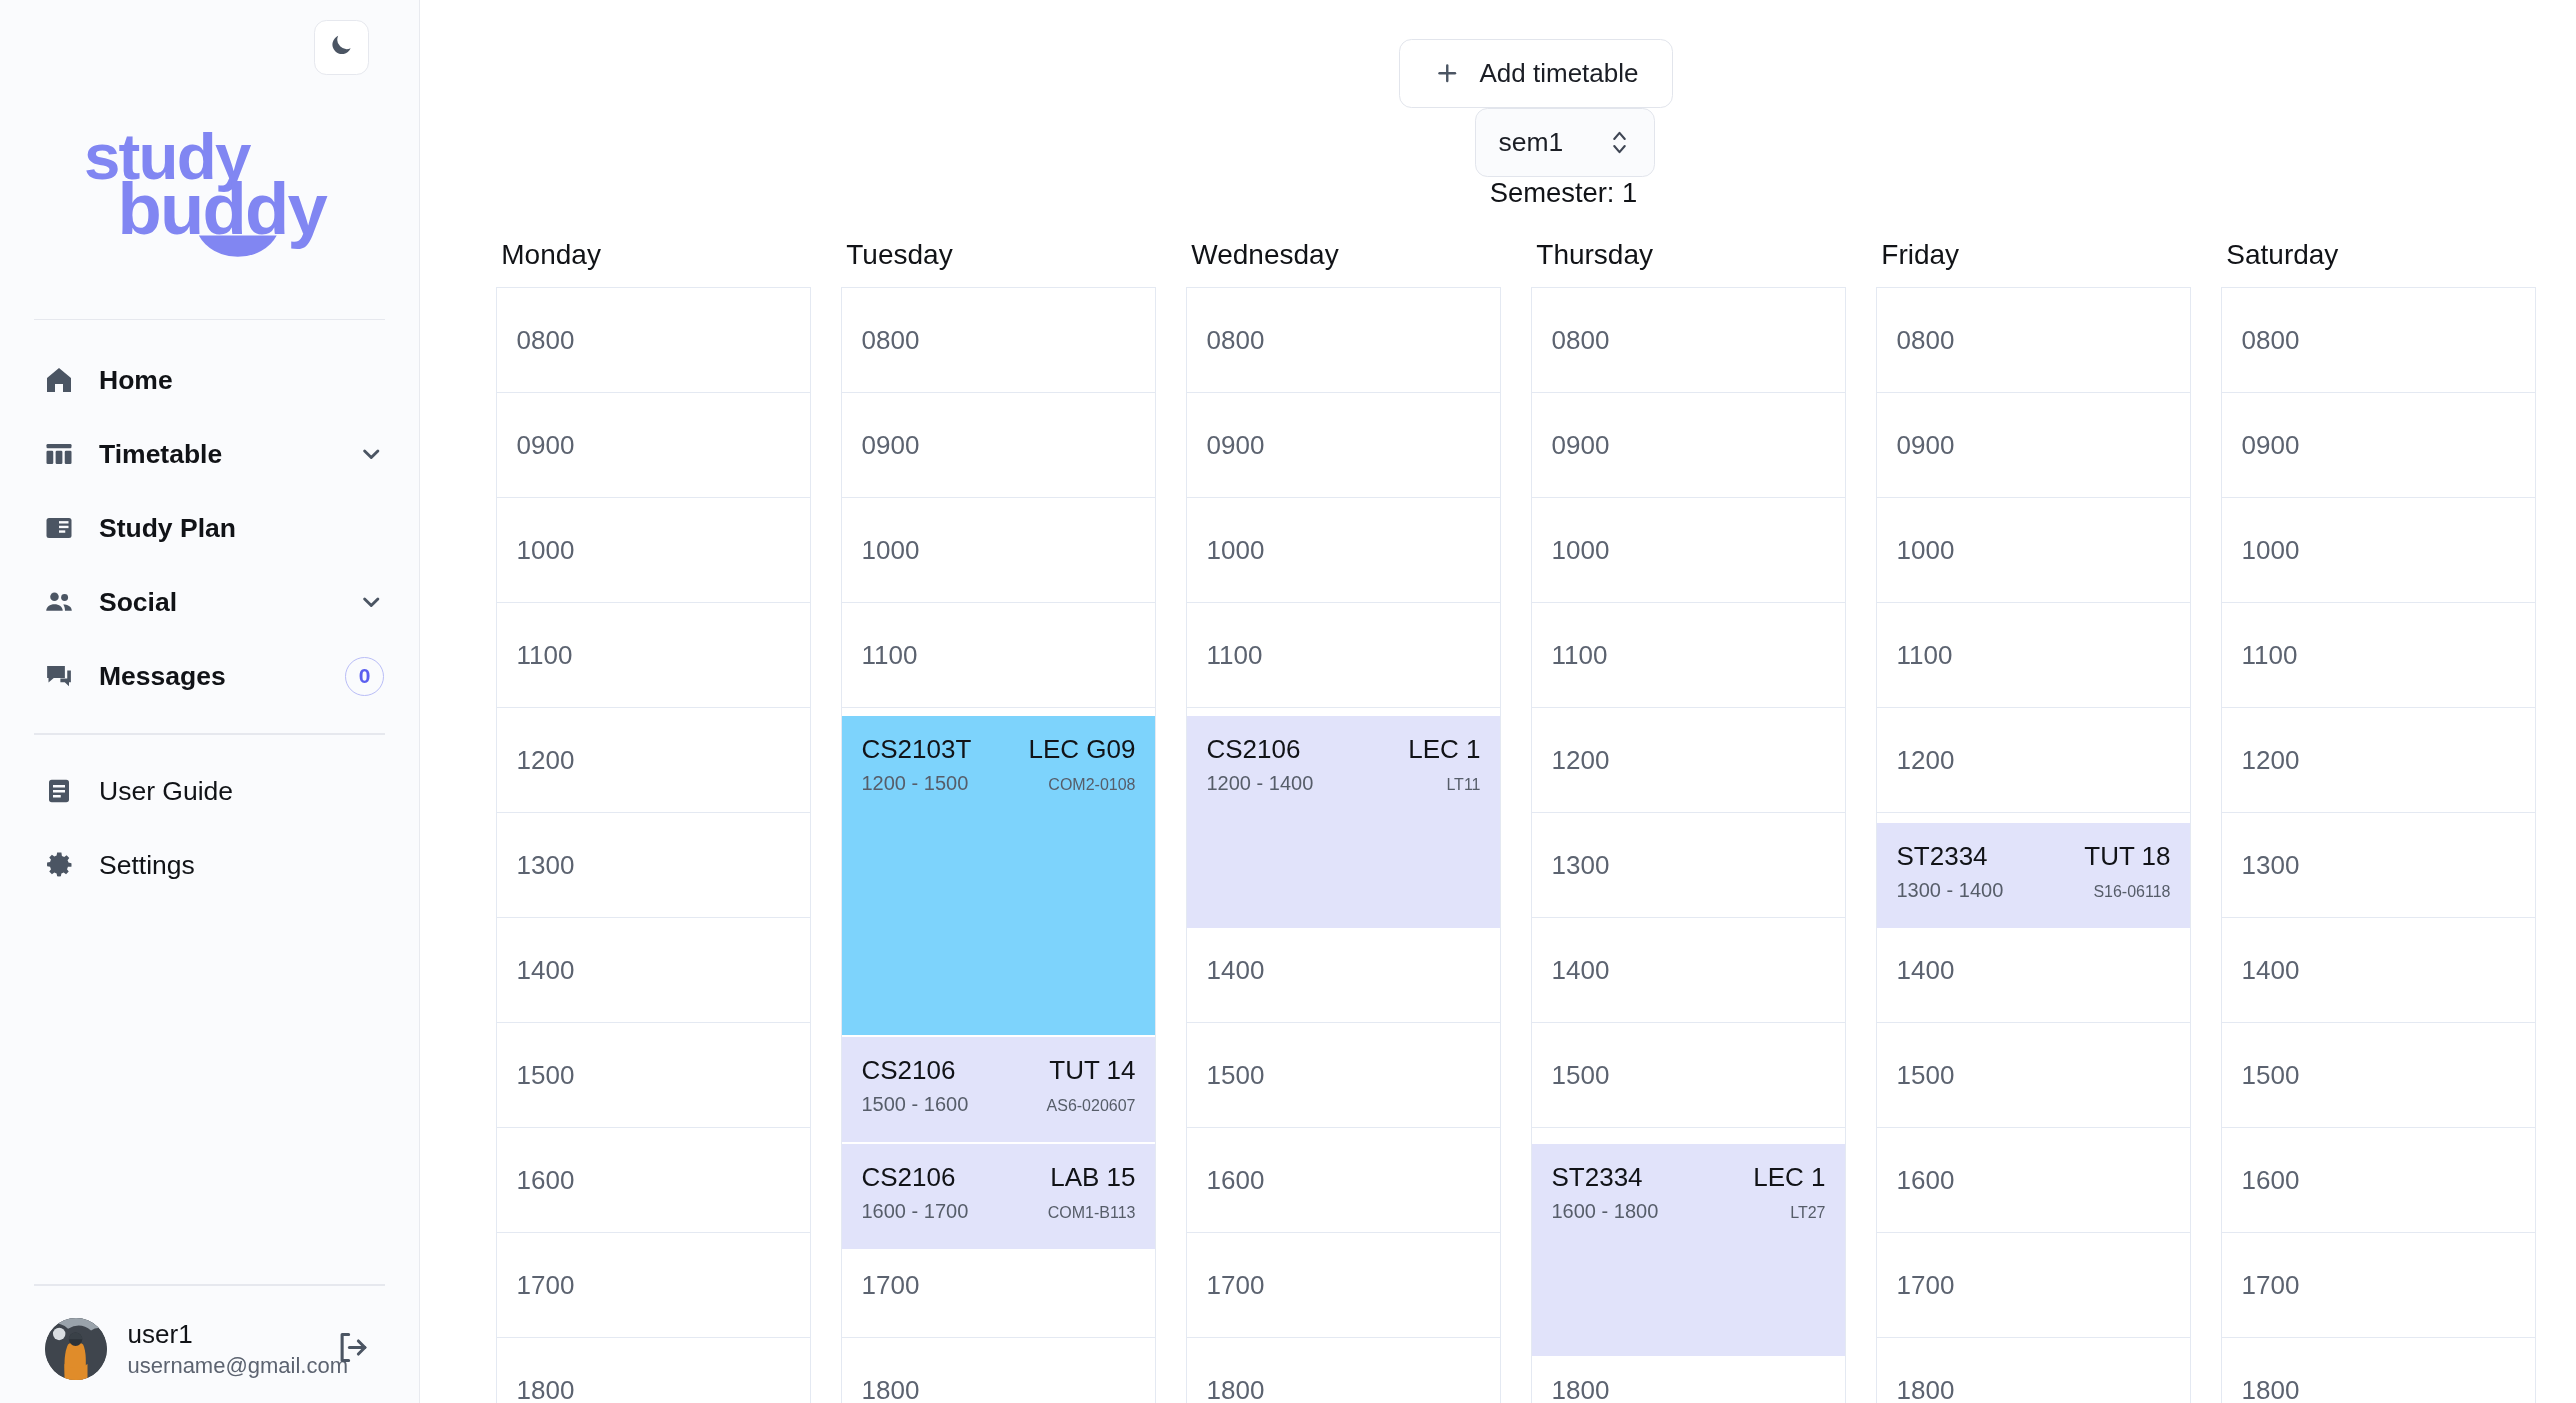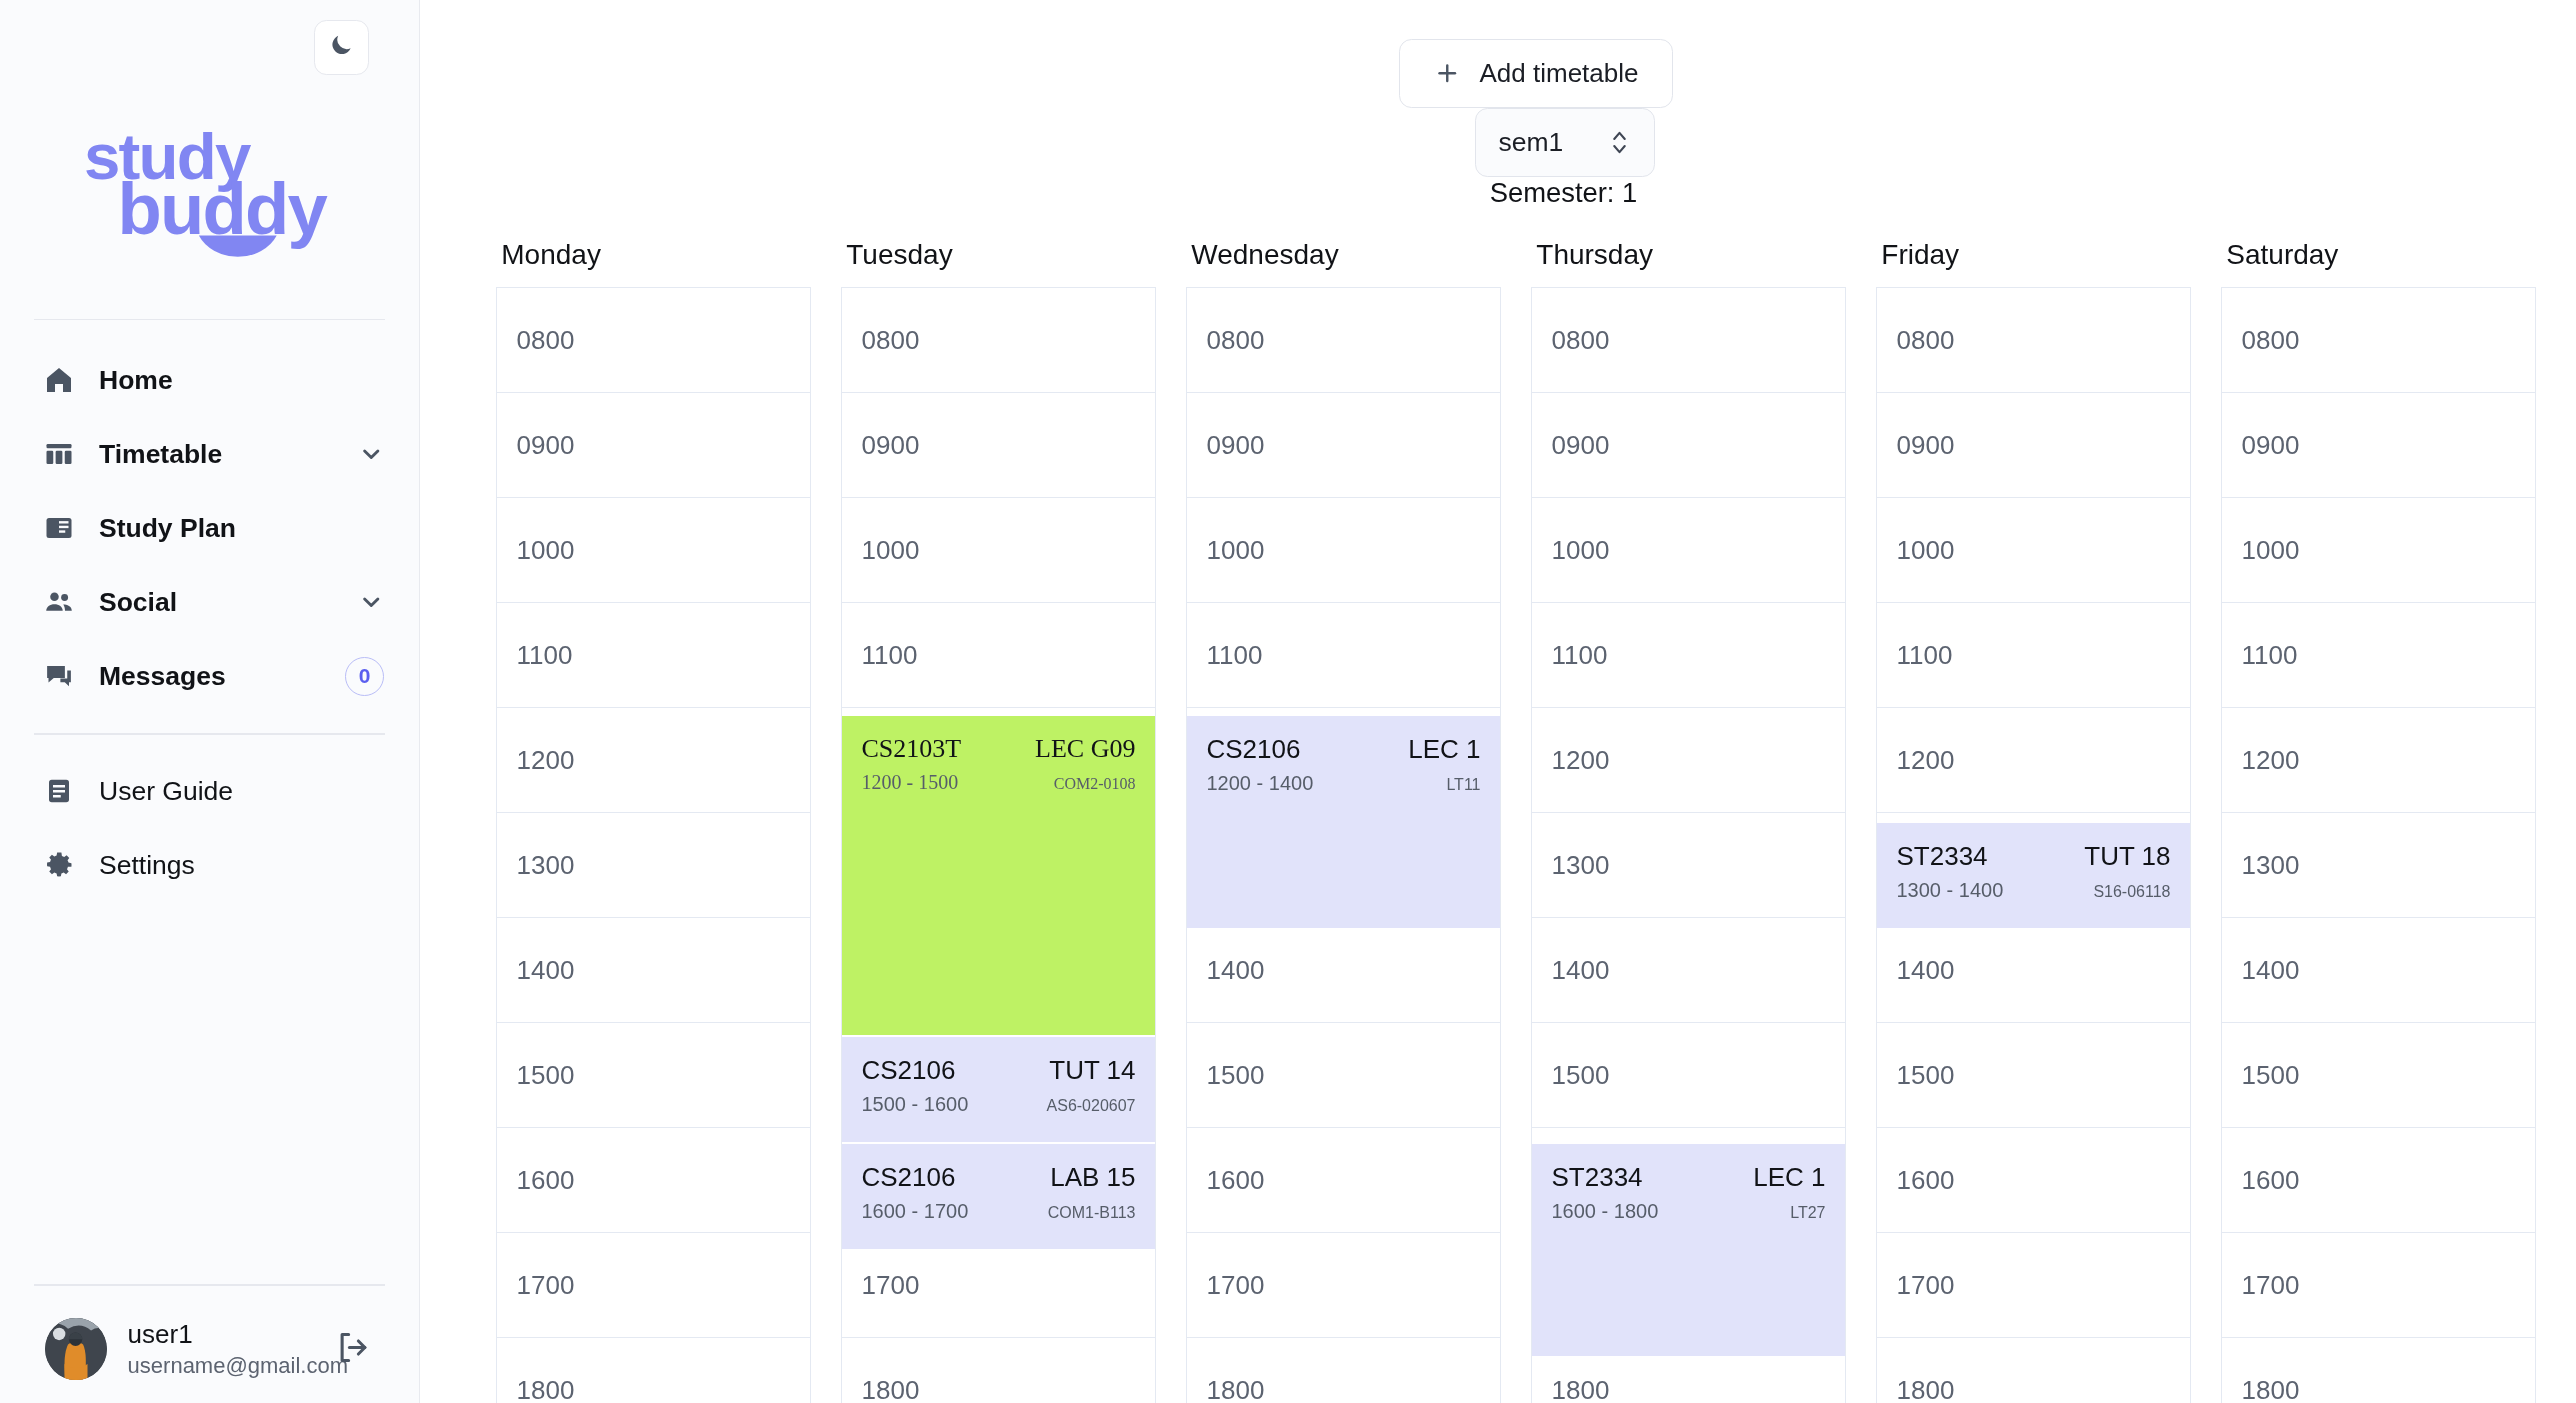--- a/index.html
+++ b/index.html
@@ -567,21 +567,21 @@
             </div>
             <div class="slot">
               <span class="slot-label">1600</span>
             </div>
             <div class="slot">
               <span class="slot-label">1700</span>
             </div>
             <div class="slot">
               <span class="slot-label">1800</span>
             </div>
-            <div class="event" style="top: 428px; height: 319px; background: #bef264; font-family: Liberation Serif, serif;">
+            <div class="event" style="top: 428px; height: 319px; background: #7dd3fc;">
               <div class="event-top">
                 <span class="ev-code">CS2103T</span>
                 <span class="ev-class">LEC G09</span>
               </div>
               <div class="event-bot">
                 <span class="ev-time">1200 - 1500</span>
                 <span class="ev-venue">COM2-0108</span>
               </div>
             </div>
             <div class="event" style="top: 749px; height: 105px; background: rgb(225, 227, 250);">

